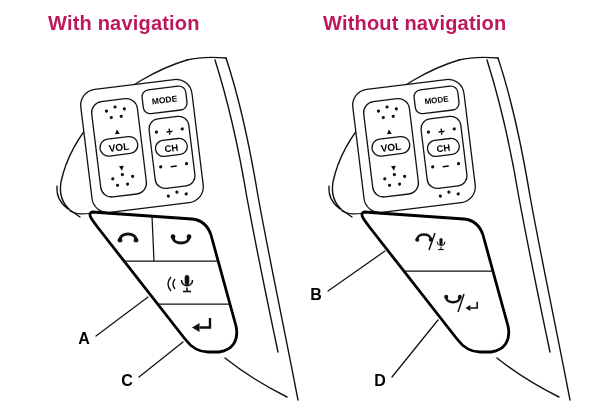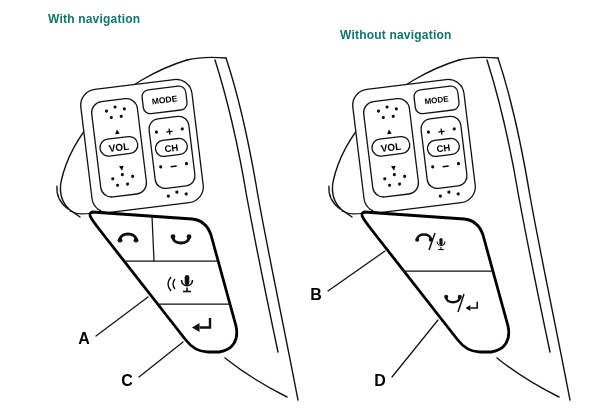--- a/index.html
+++ b/index.html
@@ -1,19 +1,19 @@
 <!DOCTYPE html>
 <html><head>
 <meta charset="utf-8">
 <style>
   html,body{margin:0;padding:0;background:#fff;}
   body{width:608px;height:414px;position:relative;font-family:"Liberation Sans",sans-serif;overflow:hidden;}
-  .fig-title{position:absolute;top:12px;font-size:12px;font-weight:700;color:#0f766e;letter-spacing:.2px;}
+  .fig-title{position:absolute;top:12px;font-size:20px;font-weight:700;color:#be185d;letter-spacing:.2px;}
   #title-left{left:48px;}
-  #title-right{left:340px;margin-top:16px;}
+  #title-right{left:323px;}
   svg{position:absolute;left:0;top:0;}
   svg text{font-family:"Liberation Sans",sans-serif;fill:#000;}
   .ln{stroke:#111;fill:none;stroke-width:1.4;stroke-linecap:round;}
   .thin{stroke:#111;fill:none;stroke-width:1.25;stroke-linecap:round;}
   .bold-panel{stroke:#000;stroke-width:2.8;fill:#fff;stroke-linejoin:round;}
   .btn{fill:#fff;stroke:#111;stroke-width:1.3;}
   .dot{fill:#111;stroke:none;}
   .callout{font-size:16px;font-weight:700;}
 </style>
 </head>

